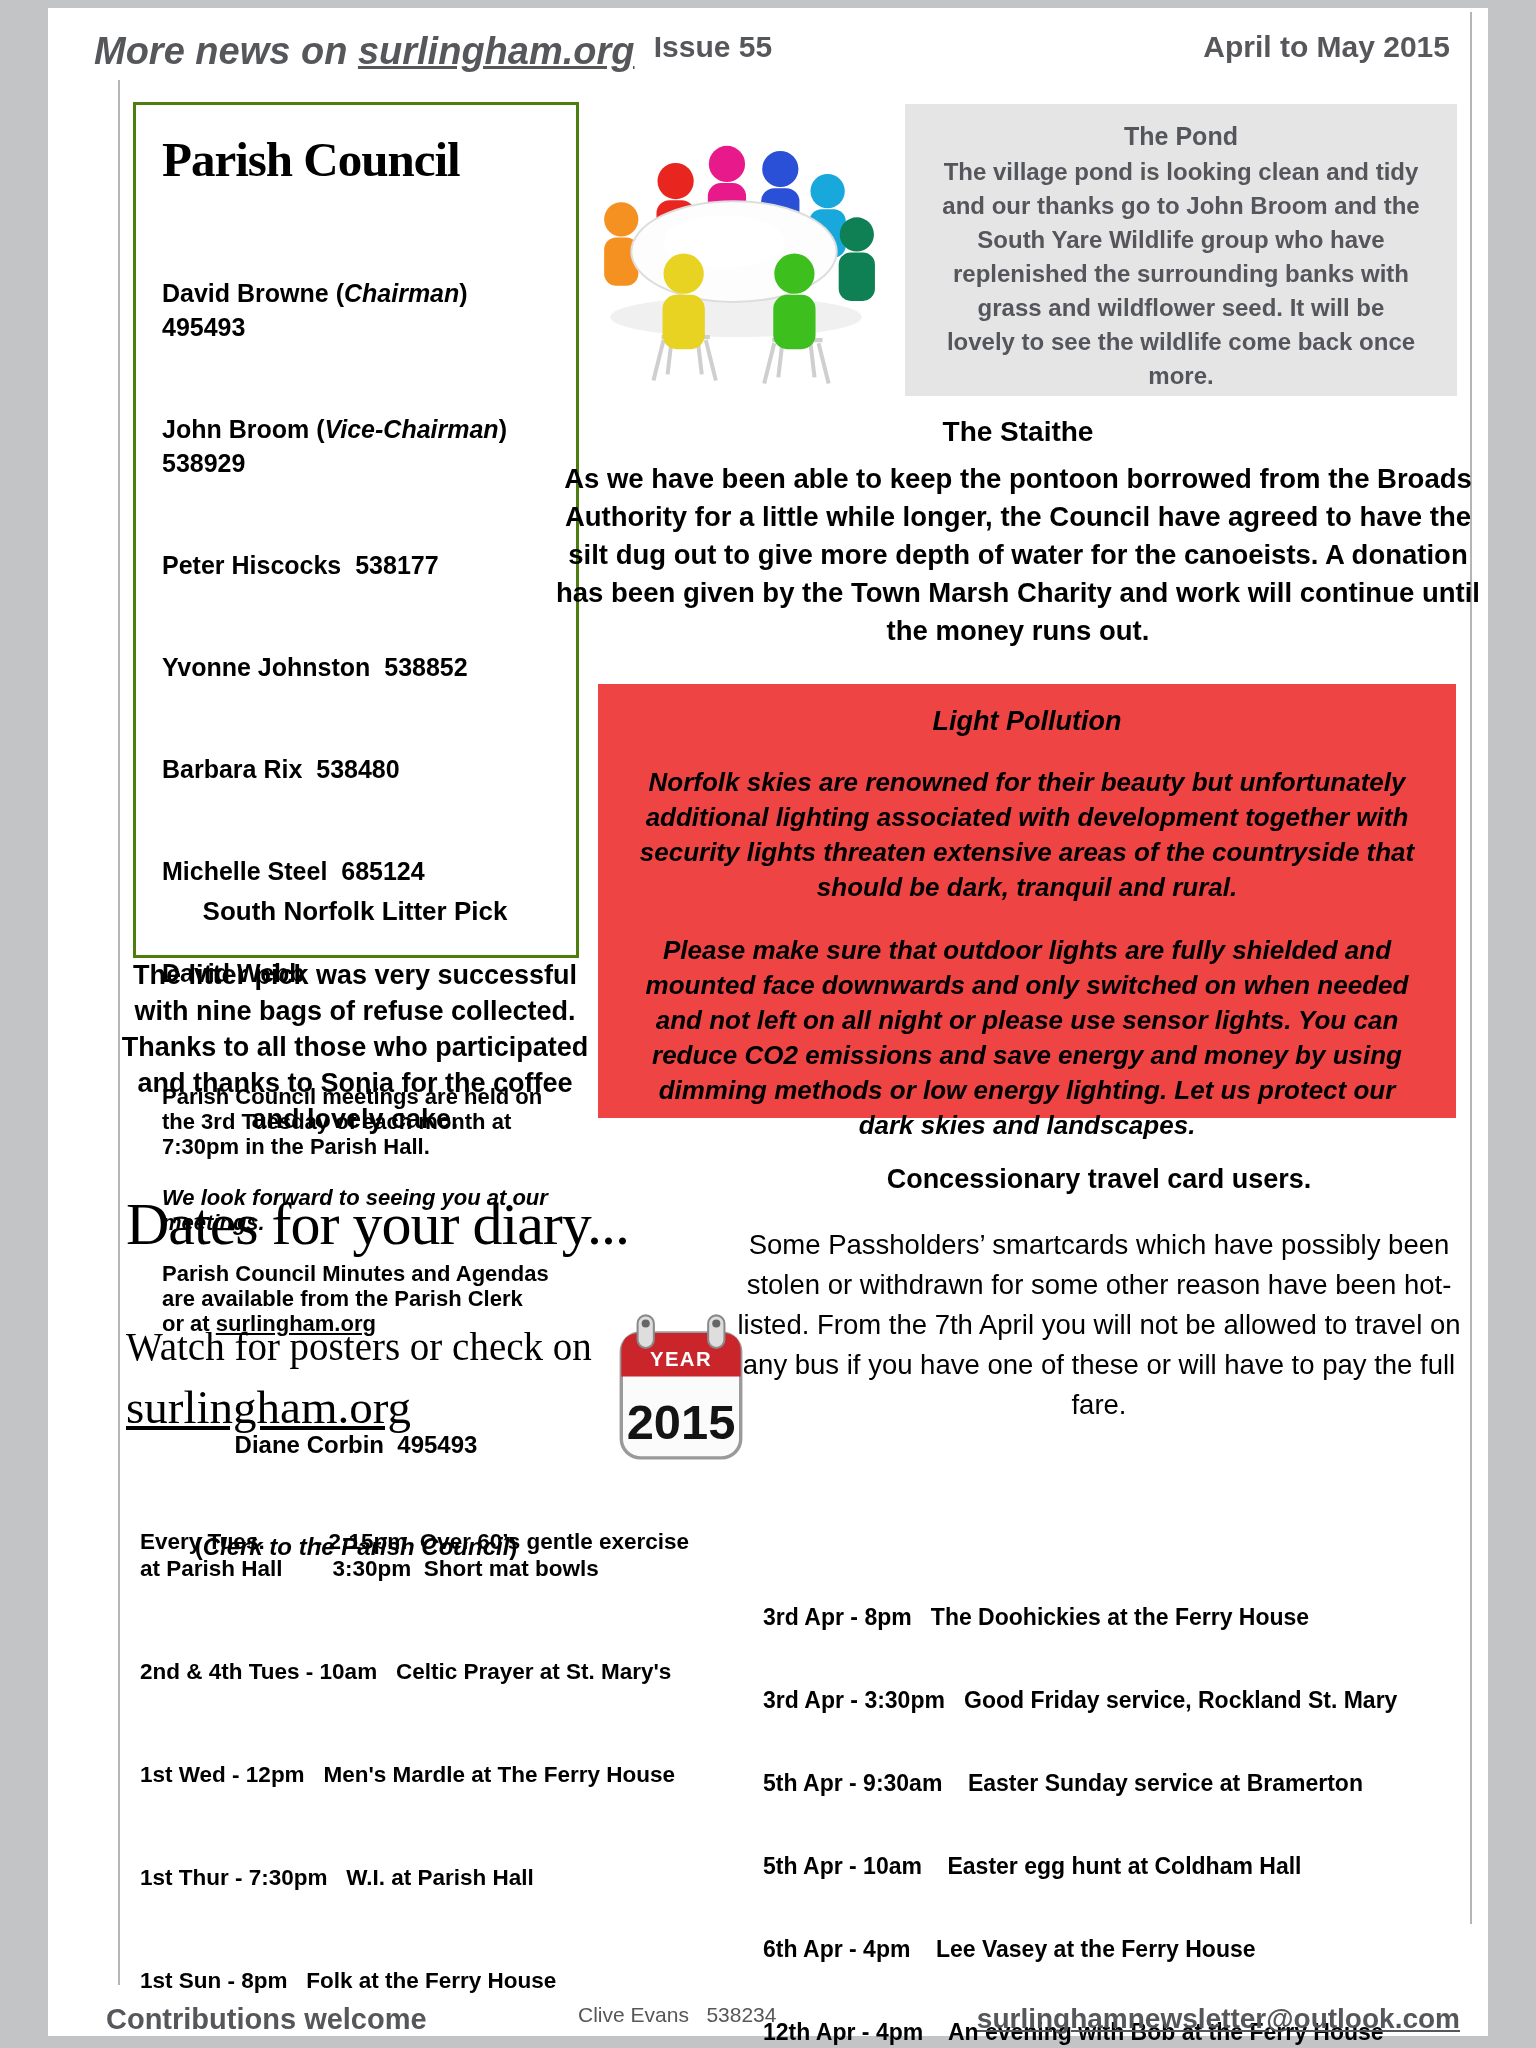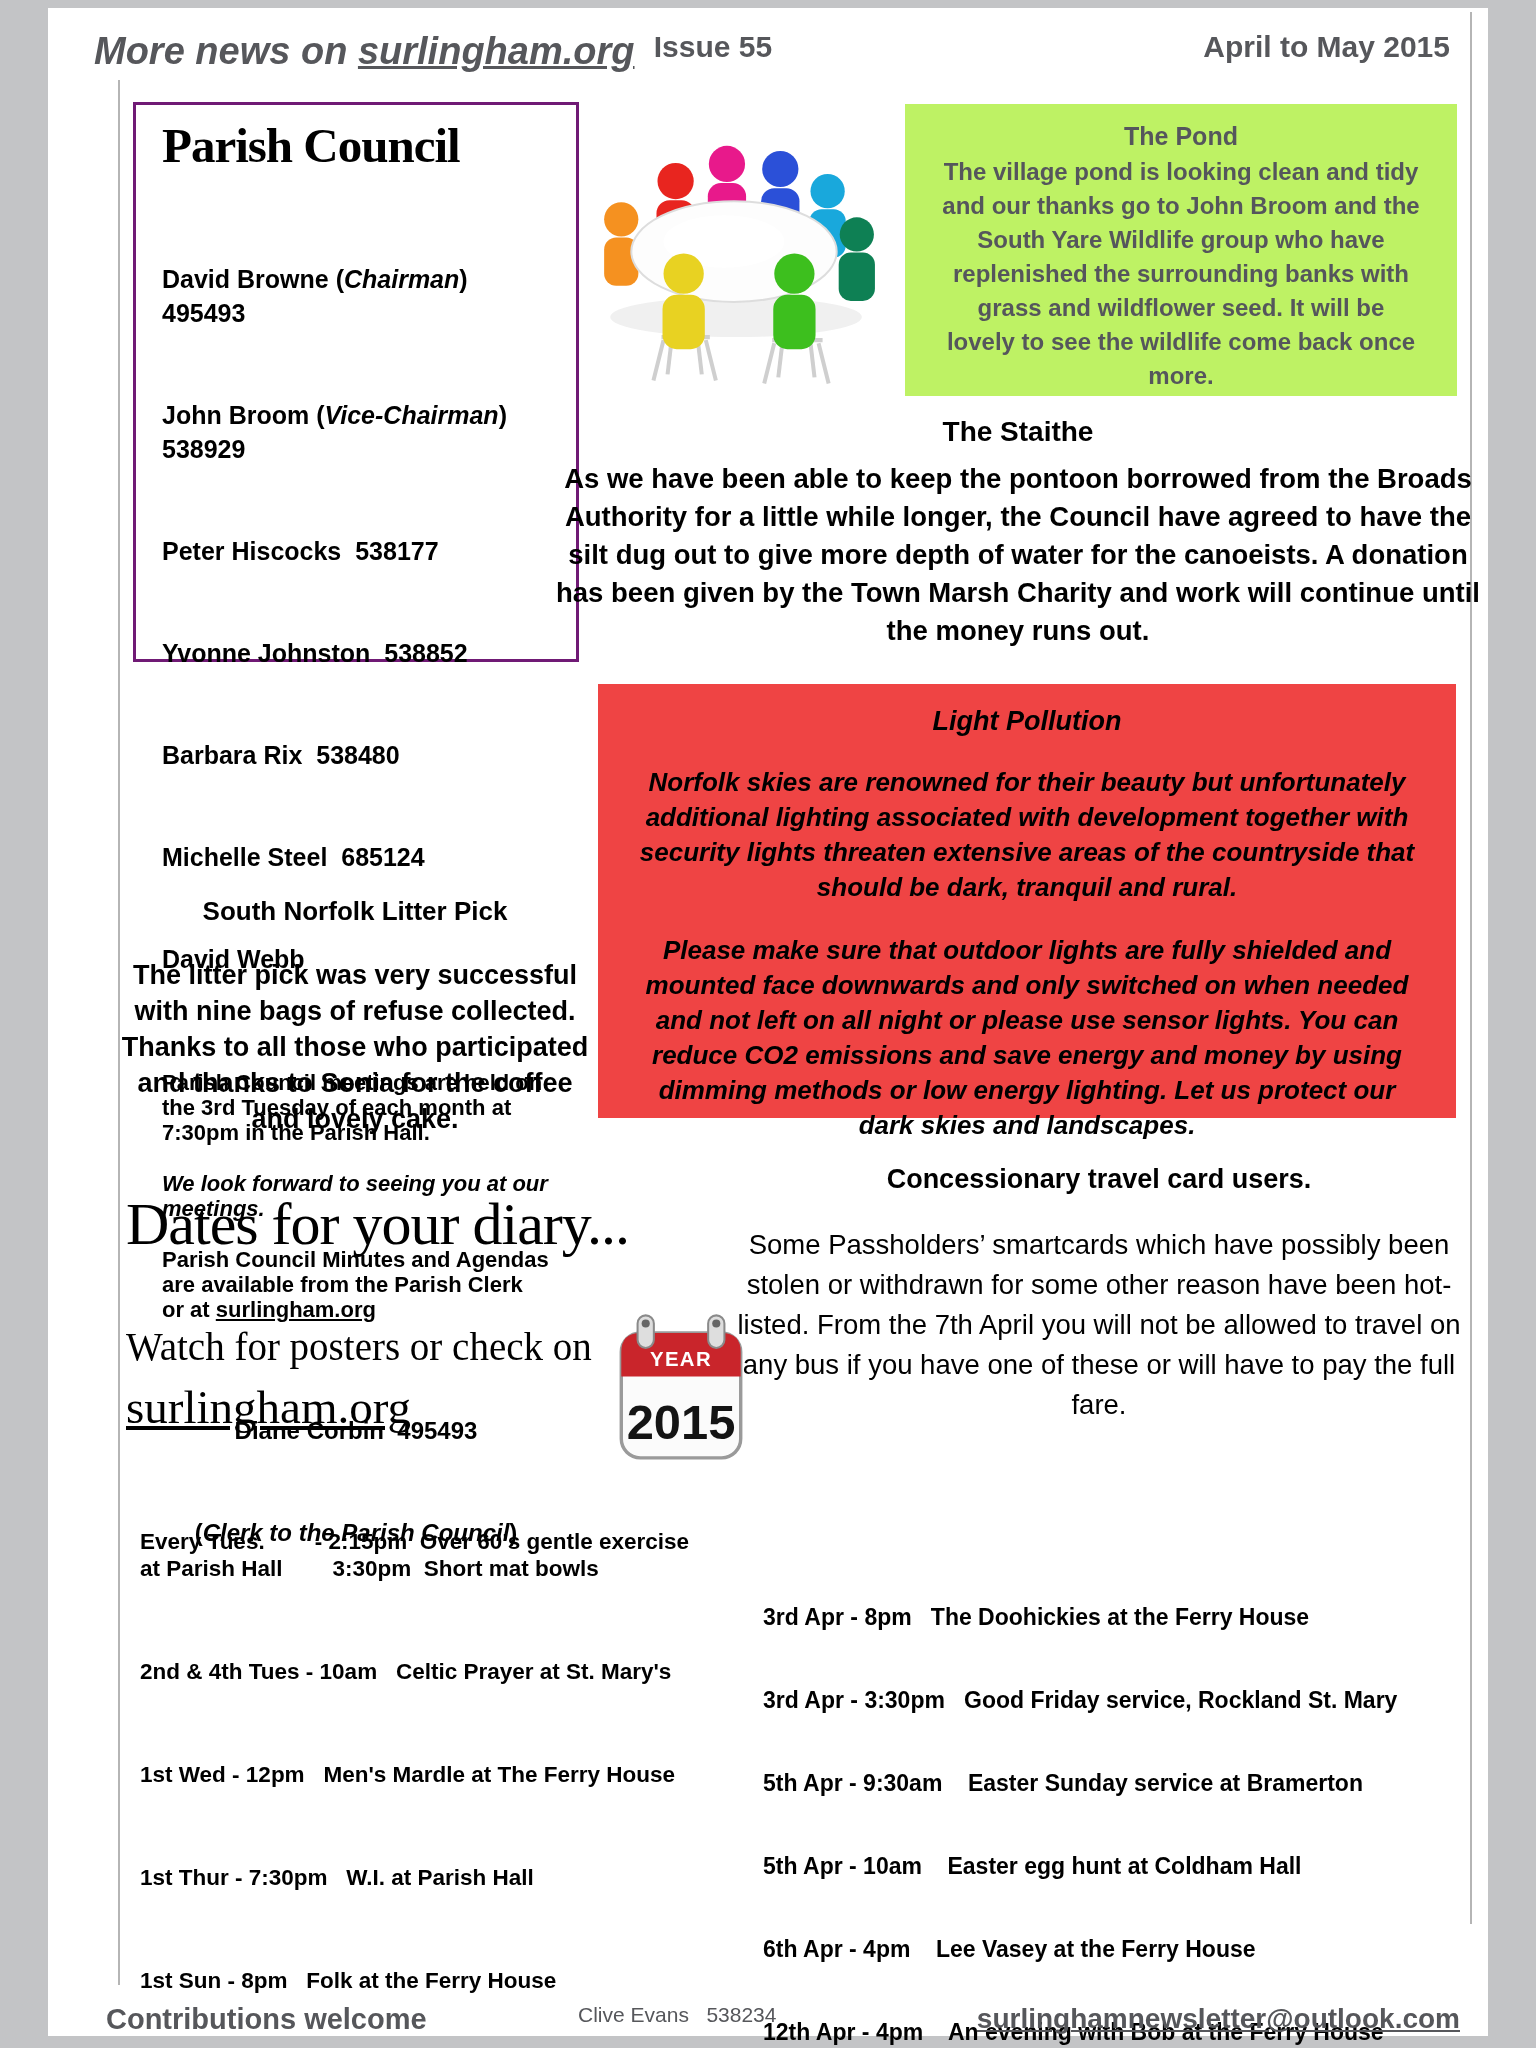--- a/index.html
+++ b/index.html
@@ -15,30 +15,30 @@
   .ftr-left  { position:absolute; left:58px;  top:1995px; font-size:29px; font-weight:600; color:#56575b; }
   .ftr-center{ position:absolute; left:530px; top:1995px; font-size:21px; font-weight:400; color:#56575b; white-space:pre-wrap; }
   .ftr-right { position:absolute; right:28px; top:1995px; font-size:28px; font-weight:600; color:#56575b; }
 
   
   .vrule { position:absolute; width:2px; background:#b5b5b5; }
   .vrule.left  { left:70px;  top:72px; height:1905px; }
   .vrule.right { left:1422px; top:4px; height:1912px; }
 
   
-  .pc-box { position:absolute; left:85px; top:94px; width:446px; height:560px; border:3px solid #701a75; padding:12px 26px; }
+  .pc-box { position:absolute; left:85px; top:94px; width:446px; height:856px; border:3px solid #4d7c0f; padding:26px 26px; }
   .pc-title { font-family:"Liberation Serif", serif; font-weight:bold; font-size:49px; letter-spacing:-1px; color:#000; }
   .members { margin-top:20px; font-size:25px; font-weight:600; line-height:34px; white-space:pre-wrap; }
   .pc-para { margin-top:26px; font-size:22px; font-weight:600; line-height:25px; }
   .pc-para.it { font-style:italic; }
   .clerk { margin-top:24px; text-align:center; font-size:24px; font-weight:700; line-height:34px; white-space:pre-wrap; }
 
   
   .clipart { position:absolute; left:535px; top:92px; width:302px; height:288px; }
-  .pond { position:absolute; left:857px; top:96px; width:552px; height:292px; background:#bef264; padding:18px 36px; text-align:center; color:#55565c; }
+  .pond { position:absolute; left:857px; top:96px; width:552px; height:292px; background:#e5e5e5; padding:18px 36px; text-align:center; color:#55565c; }
   .pond-title { font-size:25px; font-weight:700; }
   .pond-body  { margin-top:4px; font-size:24px; font-weight:600; line-height:34px; }
 
   
   .staithe-h { position:absolute; left:520px; top:408px; width:900px; text-align:center; font-size:28px; font-weight:700; color:#000; }
   .staithe-b { position:absolute; left:500px; top:452px; width:940px; text-align:center; font-size:27.5px; font-weight:700; line-height:38px; }
 
   
   .light { position:absolute; left:550px; top:676px; width:858px; height:434px; background:#ef4444; padding:22px 30px; text-align:center; font-style:italic; font-weight:700; }
   .light-title { font-size:27px; }

